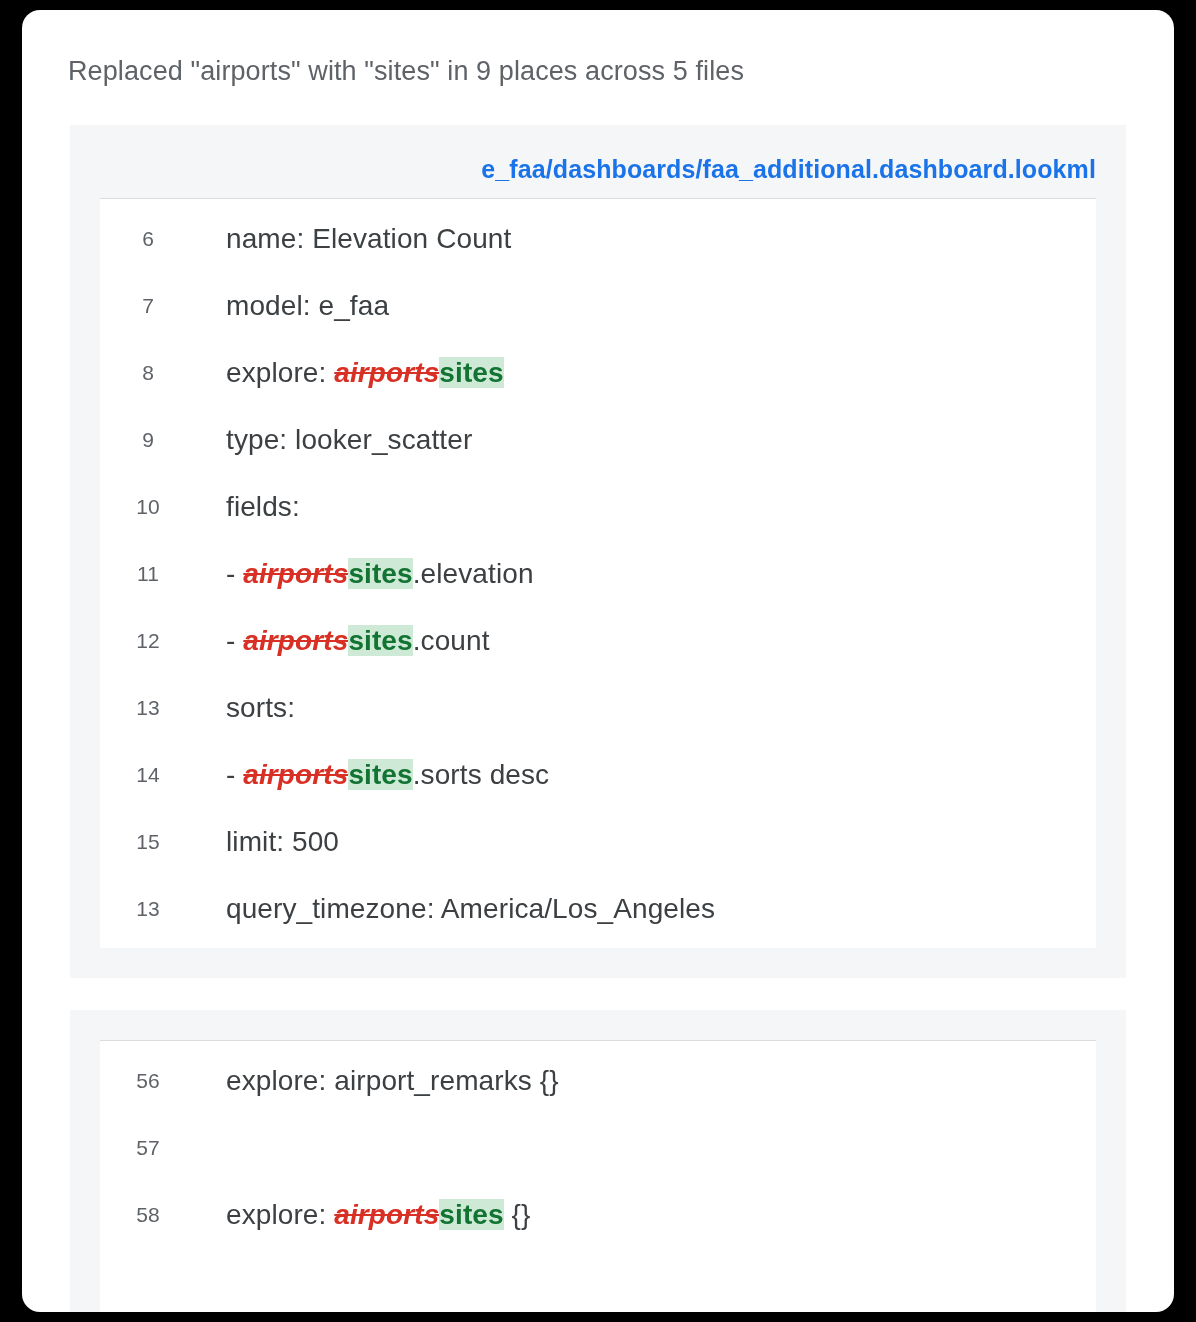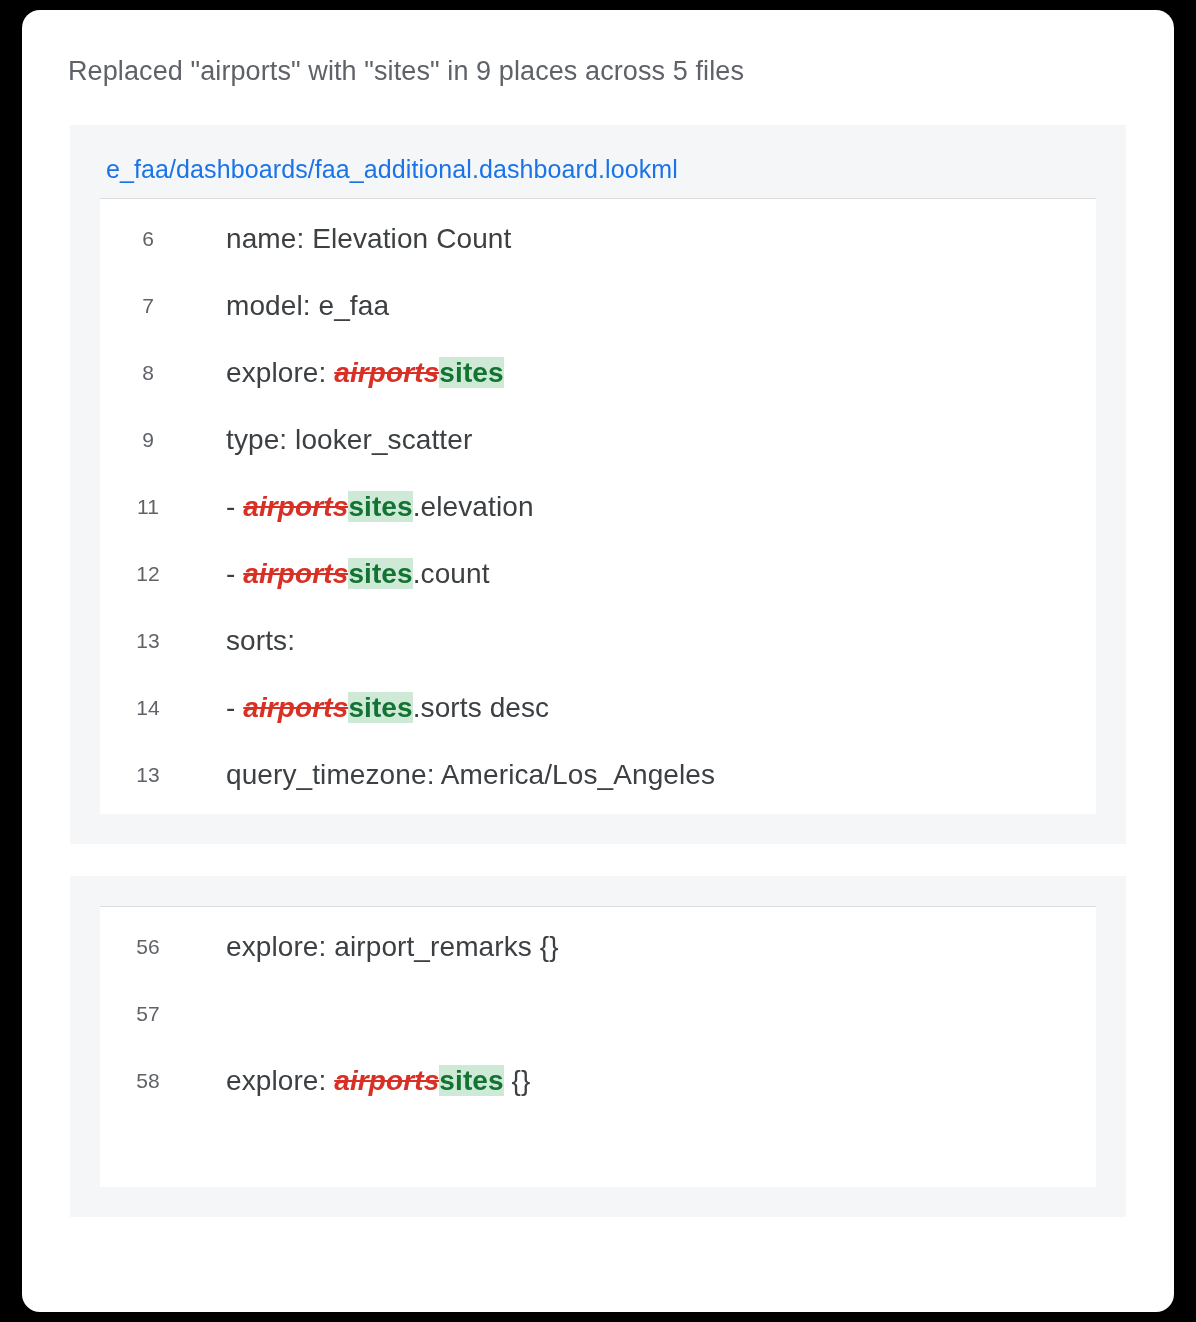--- a/index.html
+++ b/index.html
@@ -35,25 +35,26 @@
     margin: 38px 48px 0 48px;
     padding: 30px 30px 30px 30px;
     box-sizing: border-box;
   }
   .file-card.second {
     margin-top: 32px;
   }
   .file-name {
     color: #1a73e8;
     font-size: 25px;
-    font-weight: 400;
+    font-weight: 700;
     letter-spacing: 0.1px;
     padding: 0 0 14px 6px;
     display: block;
     text-decoration: none;
+    text-align: right;
   }
   .file-divider {
     height: 1px;
     background: #dcdcdc;
     margin: 0 0 0 0;
   }
   .code-block {
     background: #ffffff;
     padding: 6px 0 6px 0;
   }
@@ -113,34 +114,42 @@
           </div>
           <div class="code-row">
             <div class="ln">8</div>
             <div class="code-text"><span>explore: </span><span class="del">airports</span><span class="ins">sites</span></div>
           </div>
           <div class="code-row">
             <div class="ln">9</div>
             <div class="code-text"><span>type: looker_scatter</span></div>
           </div>
           <div class="code-row">
+            <div class="ln">10</div>
+            <div class="code-text"><span>fields:</span></div>
+          </div>
+          <div class="code-row">
             <div class="ln">11</div>
             <div class="code-text"><span>- </span><span class="del">airports</span><span class="ins">sites</span><span>.elevation</span></div>
           </div>
           <div class="code-row">
             <div class="ln">12</div>
             <div class="code-text"><span>- </span><span class="del">airports</span><span class="ins">sites</span><span>.count</span></div>
           </div>
           <div class="code-row">
             <div class="ln">13</div>
             <div class="code-text"><span>sorts:</span></div>
           </div>
           <div class="code-row">
             <div class="ln">14</div>
             <div class="code-text"><span>- </span><span class="del">airports</span><span class="ins">sites</span><span>.sorts desc</span></div>
+          </div>
+          <div class="code-row">
+            <div class="ln">15</div>
+            <div class="code-text"><span>limit: 500</span></div>
           </div>
           <div class="code-row">
             <div class="ln">13</div>
             <div class="code-text"><span>query_timezone: America/Los_Angeles</span></div>
           </div>
         </div>
       </div>
       <div class="file-card second">
         <div class="file-divider"></div>
         <div class="code-block">

